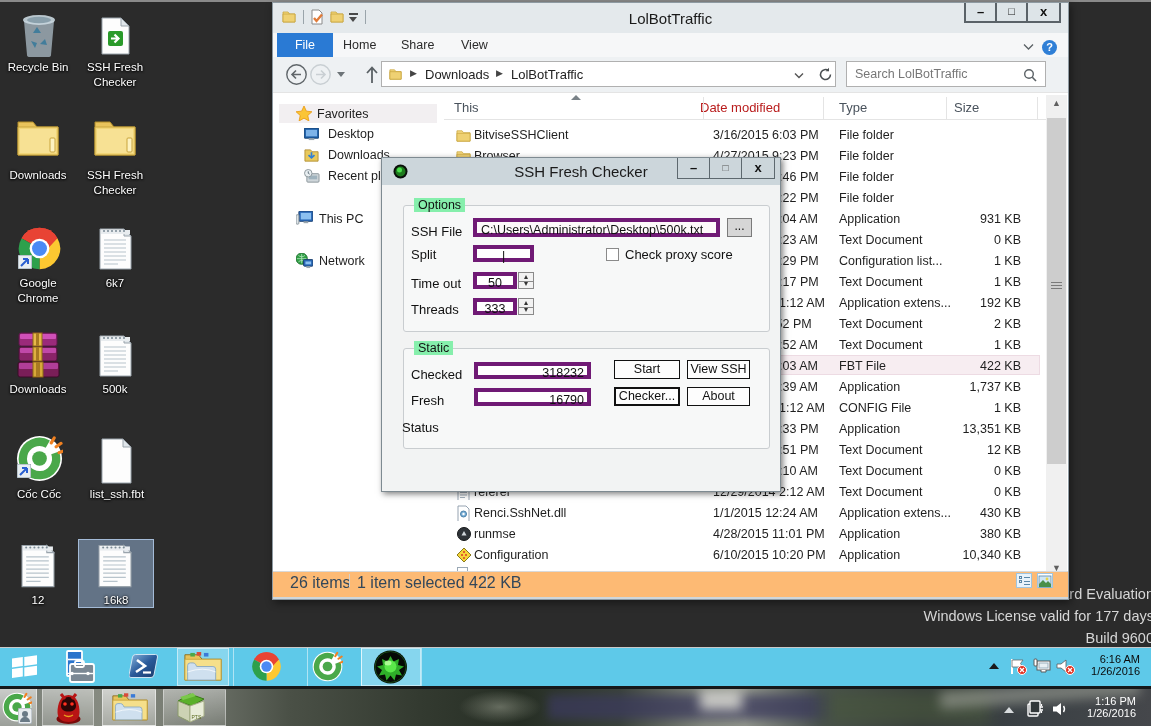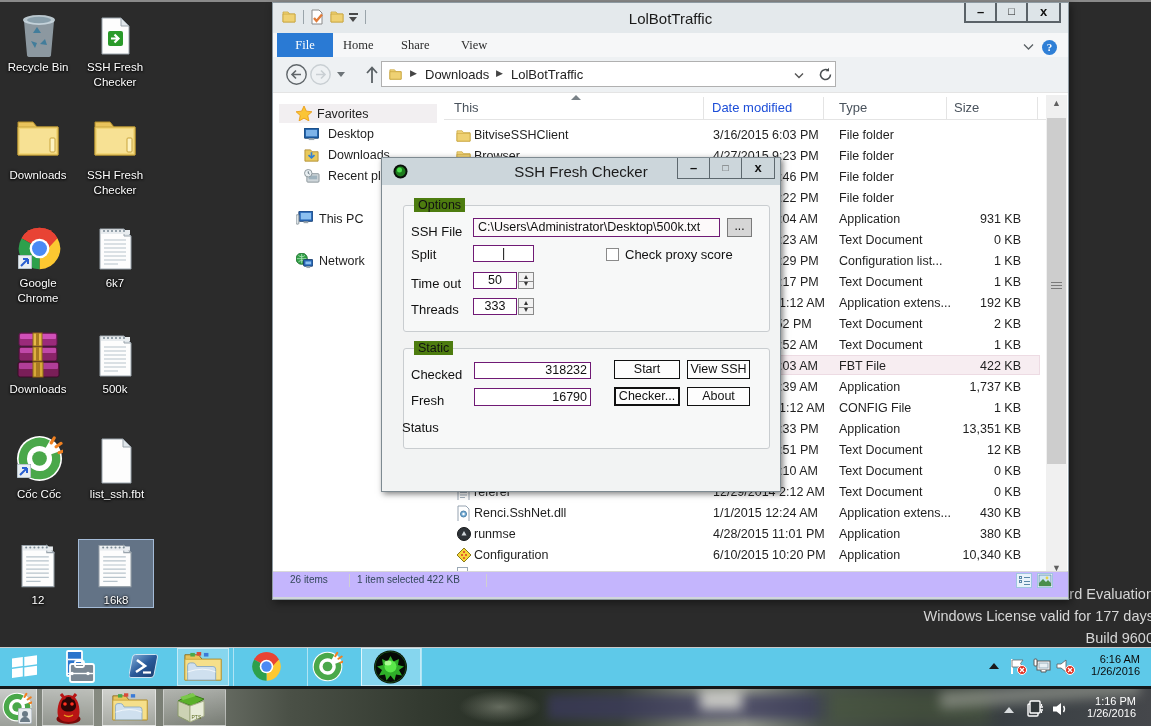--- a/index.html
+++ b/index.html
@@ -9,47 +9,47 @@
 
 .dlabel { position:absolute; color:#fff; font-size:11.5px; text-align:center; text-shadow:0 1px 2px #000, 0 0 3px #000; line-height:14.5px; }
 
 #explorer { position:absolute; left:272px; top:2px; width:797px; height:598px; background:#fff; border:1px solid #8e9aa2; box-shadow:2px 3px 8px rgba(0,0,0,.45); z-index:2; }
 #titlebar { position:absolute; left:0; top:0; width:100%; height:31px; background:#e4e9ec; }
 #title { position:absolute; left:0; top:7px; width:100%; text-align:center; font-size:15px; color:#1a1a1a; }
 .winbtns { position:absolute; right:7px; top:0px; height:20px; border:2px solid #5a6268; border-top:none; display:flex; background:#dde4e8; }
 .winbtns div { width:31px; height:100%; border-right:2px solid #5a6268; color:#111; font-weight:bold; font-size:13px; text-align:center; line-height:17px; }
 .winbtns div:last-child { border-right:none; }
 
-#ribbon { position:absolute; left:0; top:30px; width:100%; height:24px; background:#f6f7f8;font-family:Liberation Serif, serif; }
+#ribbon { position:absolute; left:0; top:30px; width:100%; height:24px; background:#f6f7f8; }
 #filetab { position:absolute; left:4px; top:0; width:56px; height:25px; background:#2a7ad4; color:#fff; font-size:12.5px; text-align:center; line-height:24px; }
 .rtab { position:absolute; top:0; height:25px; color:#2b2b2b; font-size:12.5px; line-height:24px; }
 
 #addr { position:absolute; left:0; top:54px; width:100%; height:36px; background:#eef1f3; border-bottom:1px solid #e4e4e4; }
 #addrbox { position:absolute; left:108px; top:4px; width:455px; height:26px; background:#fff; border:1px solid #b0b0b0; font-size:13px; color:#222; }
 #searchbox { position:absolute; left:573px; top:4px; width:200px; height:26px; background:#fff; border:1px solid #b0b0b0; font-size:12.5px; color:#777; }
 
 .pitem { position:absolute; font-size:12.5px; color:#1e1e1e; }
 .row { position:absolute; font-size:12.5px; color:#1f1f1f; height:21px; line-height:21px; }
 .rdate,.rtype { position:absolute; top:0; }
 .rsize { position:absolute; top:0; text-align:right; }
 
 #vsb { position:absolute; left:773px; top:92px; width:21px; height:482px; background:#f0f0f0; }
 
-#sbar { position:absolute; left:0; top:568px; width:100%; height:26px; background:#c4b5fd; border-top:1px solid #d9d9d9; font-size:10px; color:#33475a; }
+#sbar { position:absolute; left:0; top:568px; width:100%; height:26px; background:#fdba74; border-top:1px solid #d9d9d9; font-size:16px; color:#33475a; }
 
 #dlg { position:absolute; left:381px; top:157px; width:400px; height:335px; background:#f2f3f3; border:1px solid #7e8a91; box-shadow:2px 2px 6px rgba(0,0,0,.5); z-index:3; }
 #dlgtitle { position:absolute; left:0; top:0; width:100%; height:27px; background:#ccd6db; }
 #dlgtitle .txt { position:absolute; width:100%; text-align:center; top:5px; font-size:15px; color:#1a1a1a; }
 .dbtns { position:absolute; right:5px; top:0; height:21px; display:flex; border:1px solid #5d686e; border-top:none; background:#ccd6db; }
 .dbtns div { width:32px; border-right:1px solid #5d686e; text-align:center; font-weight:bold; font-size:13px; line-height:19px; color:#111; }
 .dbtns div:last-child { border-right:none; }
 .grp { position:absolute; left:21px; width:367px; border:1px solid #c9cdd0; border-radius:3px; background:#f7f8f8; }
-.grplabel { position:absolute; left:10px; top:-8px; background:#4d7c0f; padding:0 4px; font-size:12.5px; color:#111; }
+.grplabel { position:absolute; left:10px; top:-8px; background:#86efac; padding:0 4px; font-size:12.5px; color:#111; }
 .dlabel2 { position:absolute; font-size:13px; color:#111; }
-.dinput { position:absolute; background:#fff; border:1px solid #701a75; font-size:12.5px; color:#111; }
+.dinput { position:absolute; background:#fff; border:4px solid #701a75; font-size:12.5px; color:#111; }
 .dbtn { position:absolute; background:#fdfdfd; border:1px solid #111; font-size:12.5px; color:#111; text-align:center; }
 #dlgfoot { position:absolute; left:2px; bottom:11px; width:396px; height:21px; background:#00aeef; color:#fff; font-weight:bold; font-size:12.5px; line-height:21px; padding-left:8px; }
 .spin { position:absolute; width:16px; height:17px; border:1px solid #8a8a8a; background:#f2f2f2; }
 .spin::before { content:"\25B4"; position:absolute; left:0; top:0; width:100%; height:8px; font-size:8px; line-height:8px; text-align:center; color:#333; border-bottom:1px solid #8a8a8a; }
 .spin::after { content:"\25BE"; position:absolute; left:0; bottom:0; width:100%; height:8px; font-size:8px; line-height:7px; text-align:center; color:#333; }
 
 #tb1 { position:absolute; left:0; top:648px; width:100%; height:38px; background:#5ec9e9; z-index:4; }
 #tb2 { position:absolute; left:0; top:686px; width:100%; height:40px; background:#22282a; border-top:3px solid #15181a; z-index:4; overflow:hidden; }
 .clock1 { position:absolute; right:11px; font-size:11px; color:#0a0a0a; text-align:right; }
 .clock2 { position:absolute; right:15px; font-size:11px; color:#fff; text-align:right; }
@@ -275,20 +275,27 @@
       <span class="abs" style="left:114px;top:6px;color:#444;font-size:9px">▶</span>
       <span class="abs" style="left:129px;top:5px">LolBotTraffic</span>
       <svg class="abs" style="left:412px;top:10px" width="10" height="7" viewBox="0 0 10 7">
           <path d="M1 1.5l4 4 4-4" stroke="#555" stroke-width="1.4" fill="none"></path>
         </svg>
       <svg class="abs" style="left:436px;top:5px" width="15" height="15" viewBox="0 0 15 15">
           <path d="M12.5 7.5a5 5 0 1 1-1.8-3.8" stroke="#4a4f52" stroke-width="1.5" fill="none"></path>
           <path d="M11 0.8v3.4H7.6z" fill="#4a4f52"></path>
         </svg>
     </div>
+    <div id="searchbox">
+      <span class="abs" style="left:8px;top:5px">Search LolBotTraffic</span>
+      <svg class="abs" style="right:8px;top:6px" width="14" height="14" viewBox="0 0 14 14">
+          <circle cx="6" cy="6" r="4.3" fill="none" stroke="#5a6165" stroke-width="1.4"></circle>
+          <path d="M9.3 9.3L13 13" stroke="#5a6165" stroke-width="1.6"></path>
+        </svg>
+    </div>
   </div>
 
   <div class="abs" style="left:6px;top:101px;width:158px;height:19px;background:#f2eff1"></div>
   <svg class="abs" style="left:23px;top:103px" width="16" height="15" viewBox="0 0 20 19">
       <path d="M10 0l3 6.5 7 .8-5.2 4.7 1.4 6.9L10 15.4 3.8 18.9l1.4-6.9L0 7.3l7-.8z" fill="#fbc536" stroke="#e8960c" stroke-width="1"></path>
     </svg>
     <div class="pitem" style="left:44px;top:104px">Favorites</div>
   <svg class="abs" style="left:31px;top:125px" width="15" height="13" viewBox="0 0 16 14">
       <rect x="0" y="0" width="16" height="11" rx="1" fill="#1e5fa8" stroke="#14406e"></rect>
       <rect x="2" y="2" width="12" height="7" fill="#7db3e8"></rect>
@@ -318,21 +325,21 @@
       <circle cx="6" cy="6" r="6" fill="#2fa044" stroke="#1d6e2e"></circle>
       <path d="M1 6h10M6 1v10M2.5 2.5c2 2 5 2 7 0M2.5 9.5c2-2 5-2 7 0" stroke="#bfe8c8" fill="none" stroke-width="0.8"></path>
       <rect x="8" y="7" width="10" height="7" rx="1" fill="#2a69b8" stroke="#1a3f6e"></rect>
       <rect x="10" y="9" width="6" height="3" fill="#8cc0f0"></rect>
       <rect x="11" y="14" width="4" height="2" fill="#9aa6ae"></rect>
     </svg>
     <div class="pitem" style="left:46px;top:251px">Network</div>
 
   <div id="rows">
   <div class="abs" style="left:181px;top:93px;height:24px;font-size:13px;color:#49525c;line-height:24px">This</div>
-  <div class="abs" style="left:439px;top:93px;height:24px;font-size:13px;color:#1d4ed8;line-height:24px">Date modified</div>
+  <div class="abs" style="left:427px;top:93px;height:24px;font-size:13px;color:#b91c1c;line-height:24px">Date modified</div>
   <div class="abs" style="left:566px;top:93px;height:24px;font-size:13px;color:#49525c;line-height:24px">Type</div>
   <div class="abs" style="left:681px;top:93px;height:24px;font-size:13px;color:#49525c;line-height:24px">Size</div>
   <div class="abs" style="left:430px;top:94px;width:1px;height:22px;background:#e4e4e4"></div>
   <div class="abs" style="left:550px;top:94px;width:1px;height:22px;background:#e4e4e4"></div>
   <div class="abs" style="left:673px;top:94px;width:1px;height:22px;background:#e4e4e4"></div>
   <div class="abs" style="left:764px;top:94px;width:1px;height:22px;background:#e4e4e4"></div>
   <div class="abs" style="left:171px;top:116px;width:623px;height:1px;background:#e4e4e4"></div>
   <div class="abs" style="left:298px;top:92px;width:0;height:0;border-left:5px solid transparent;border-right:5px solid transparent;border-bottom:5px solid #7a8288"></div>
   <div class="row" style="left:0;top:122px;width:794px">
         <svg class="abs" style="left:183px;top:3px" width="15" height="15" viewBox="0 0 16 16">

